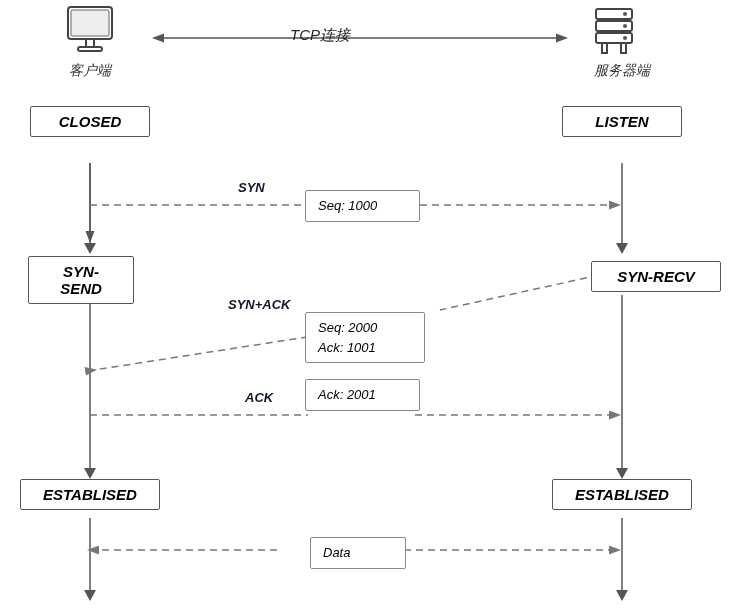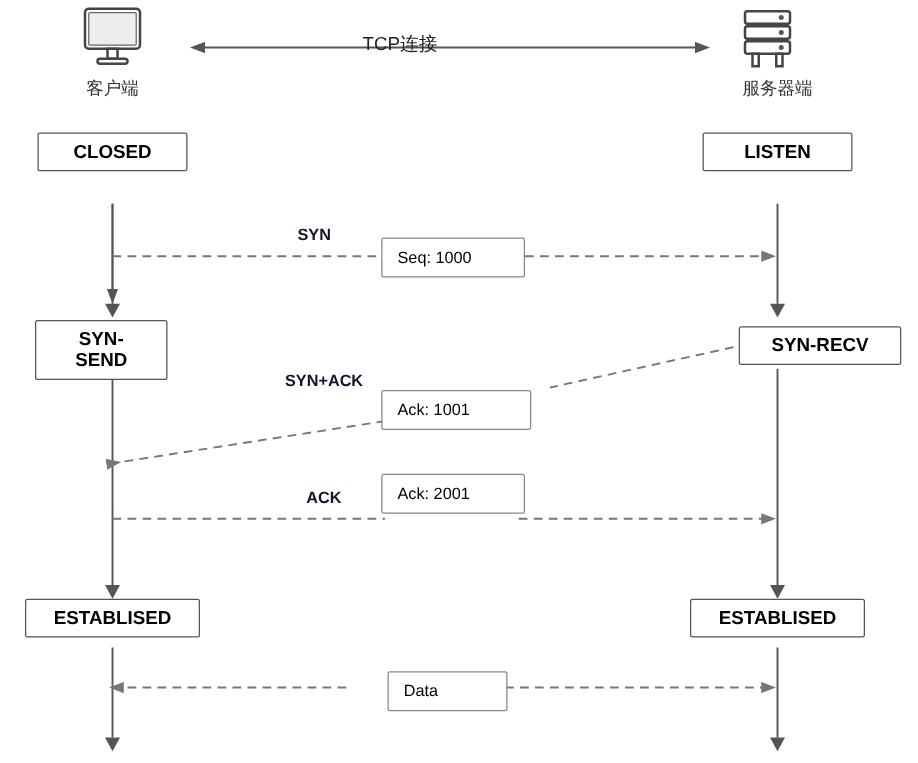--- a/index.html
+++ b/index.html
@@ -8,20 +8,21 @@
       font-family: Arial, sans-serif;
       width: 734px;
       height: 610px;
       overflow: hidden;
       position: relative;
     }
     #diagram {
       width: 734px;
       height: 610px;
       position: relative;
+      font-style: italic;
     }
     .state-box {
       position: absolute;
       border: 1.5px solid #555;
       background: #fff;
       padding: 6px 14px;
       font-size: 15px;
       font-weight: bold;
       text-align: center;
       border-radius: 2px;
@@ -153,20 +154,21 @@
 
   <div class="msg-box" style="left:305px; top:190px; width:115px;">Seq: 1000</div>
 
   <div class="state-box" style="left:28px; top:256px; width:106px;">SYN-SEND</div>
 
   <div class="state-box" style="left:557px; top:261px; width:130px;margin-left:34px;">SYN-RECV</div>
 
   <div class="label-text" style="left:228px; top:297px;">SYN+ACK</div>
 
   <div class="msg-box" style="left:305px; top:312px; width:120px;">
+    <div>Seq: 2000</div>
     <div>Ack: 1001</div>
   </div>
 
   <div class="label-text" style="left:245px; top:390px;">ACK</div>
 
   <div class="msg-box" style="left:305px; top:379px; width:115px;">Ack: 2001</div>
 
   <div class="state-box" style="left:20px; top:479px; width:140px;">ESTABLISED</div>
 
   <div class="state-box" style="left:552px; top:479px; width:140px;">ESTABLISED</div>

